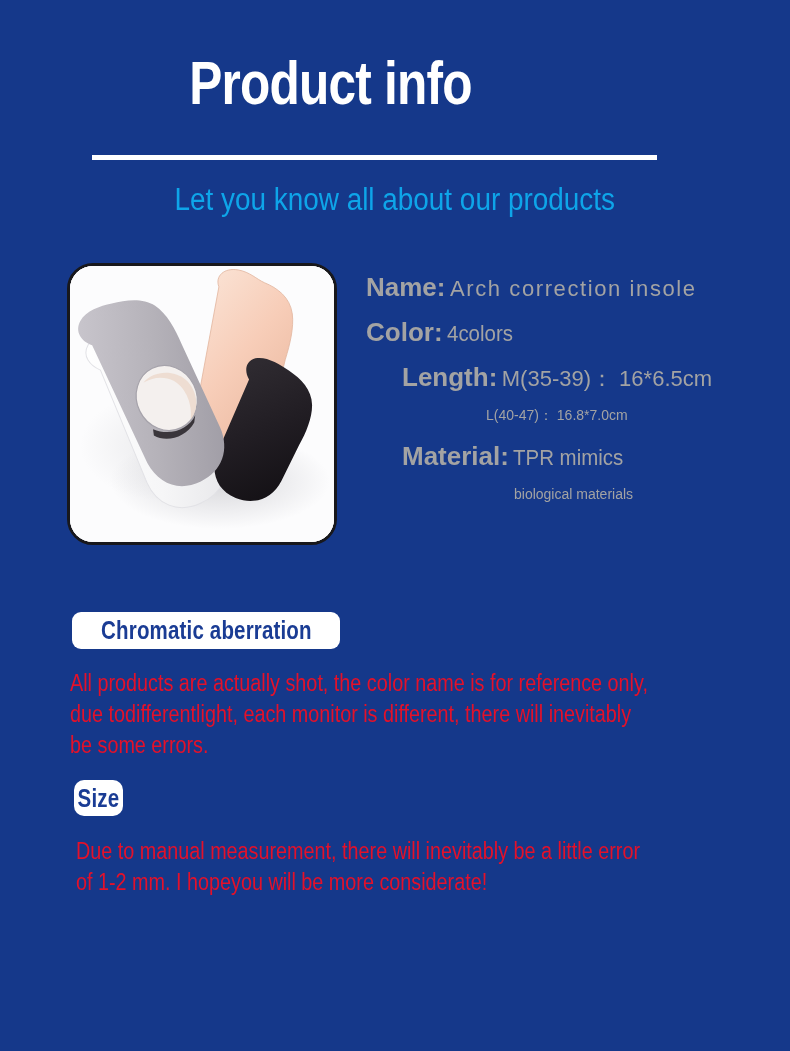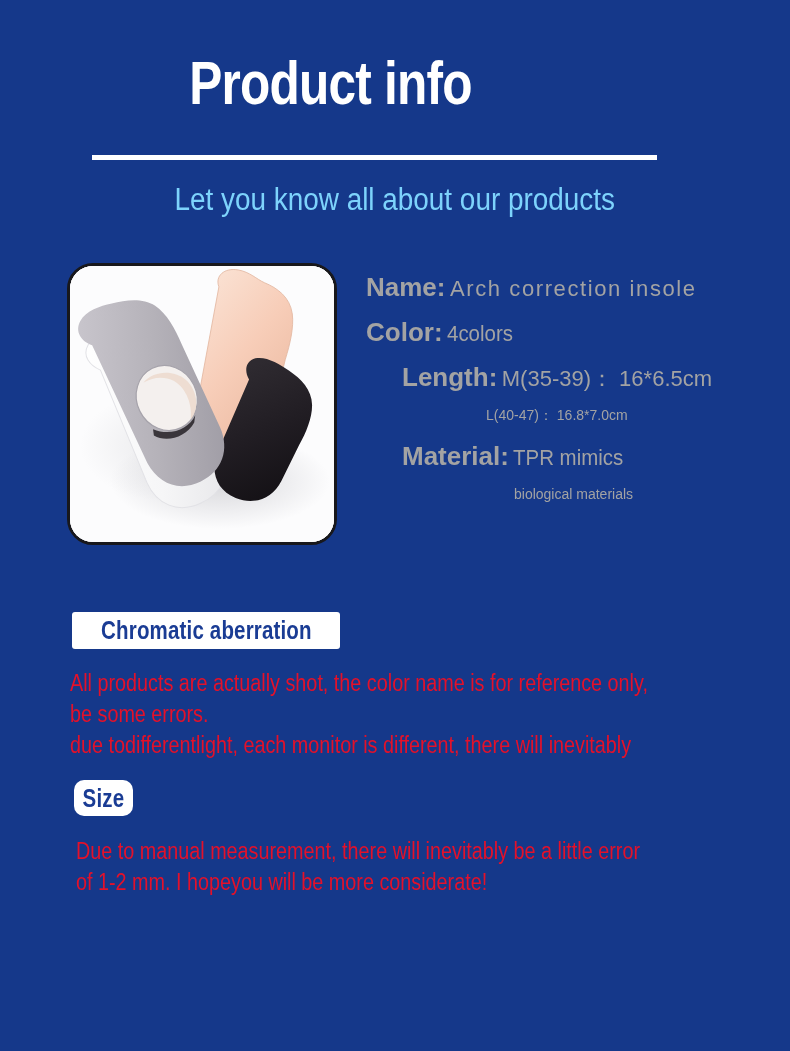--- a/index.html
+++ b/index.html
@@ -51,21 +51,21 @@
     height: 5px;
     background: #ffffff;
   }
 
   .subtitle {
     position: absolute;
     left: 0;
     top: 181px;
     width: 790px;
     text-align: center;
-    color: #7dd3fc;
+    color: #0ea5e9;
     font-size: 31px;
     font-weight: normal;
     line-height: 38px;
     white-space: nowrap;
   }
   .subtitle span {
     display: inline-block;
     transform: scaleX(0.90);
     transform-origin: center;
   }
@@ -123,21 +123,21 @@
     font-weight: normal;
     margin-bottom: 11px;
   }
   .indent-len { padding-left: 120px; }
   .indent-mat { padding-left: 148px; }
 
   
   .badge {
     position: absolute;
     background: #ffffff;
-    border-radius: 3px;
+    border-radius: 9px;
     color: #1a3c94;
     font-weight: bold;
     display: flex;
     align-items: center;
     justify-content: center;
     white-space: nowrap;
   }
   .badge span {
     display: inline-block;
     transform: scaleX(0.82);
@@ -147,21 +147,21 @@
   }
   .badge-chromatic {
     left: 72px;
     top: 612px;
     width: 268px;
     height: 37px;
   }
   .badge-size {
     left: 74px;
     top: 780px;
-    width: 59px;
+    width: 49px;
     height: 36px;
     border-radius: 10px;
   }
 
   
   .note {
     position: absolute;
     color: #e3112a;
     font-size: 23px;
     font-weight: normal;
@@ -317,22 +317,22 @@
     <div class="spec-cont indent-mat">biological materials</div>
 
   </div>
 
   <div class="badge badge-chromatic">
     <span>Chromatic aberration</span>
   </div>
 
   <div class="note note-chromatic">
     <div><span>All products are actually shot, the color name is for reference only,</span></div>
+    <div><span>due todifferentlight, each monitor is different, there will inevitably</span></div>
     <div><span>be some errors.</span></div>
-    <div><span>due todifferentlight, each monitor is different, there will inevitably</span></div>
   </div>
 
   <div class="badge badge-size">
     <span>Size</span>
   </div>
 
   <div class="note note-size">
     <div><span>Due to manual measurement, there will inevitably be a little error</span></div>
     <div><span>of 1-2 mm. I hopeyou will be more considerate!</span></div>
   </div>

